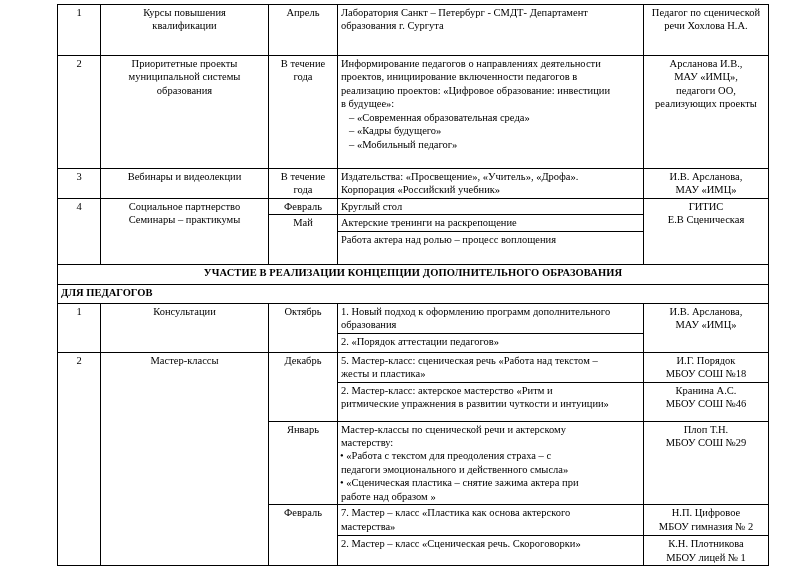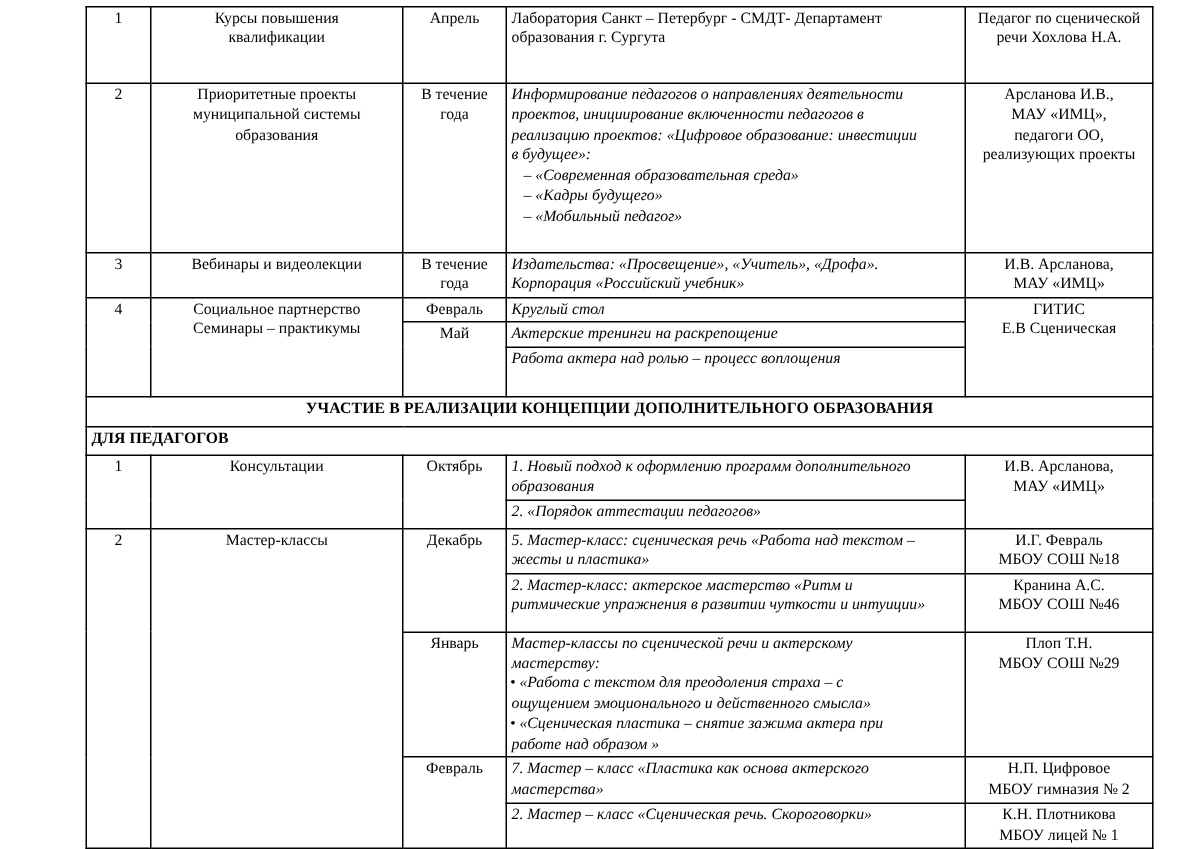--- a/index.html
+++ b/index.html
@@ -38,21 +38,21 @@
   }
   
   col.c1 { width: 43px; }
   col.c2 { width: 168px; }
   col.c3 { width: 69px; }
   col.c4 { width: 306px; }
   col.c5 { width: 125px; }
 
   .ctr { text-align: center; }
   .just { text-align: justify; }
-  .lft { text-align: left; font-style: italic; }
+  .lft { text-align: left; }
   .vtop { vertical-align: top; }
 
   .banner {
     text-align: center;
     font-weight: bold;
     font-size: 10.5px;
     letter-spacing: 0.1px;
   }
   .section-label {
     text-align: left;
@@ -191,21 +191,21 @@
 
       <tr>
         <td class="num vtop" rowspan="5" style="height:37px;">2</td>
         <td class="ctr vtop" rowspan="5">Мастер-классы</td>
         <td class="ctr vtop" rowspan="2">Декабрь</td>
         <td class="lft vtop">
           <div>5. Мастер-класс: сценическая речь «Работа над текстом –</div>
           <div>жесты и пластика»</div>
         </td>
         <td class="ctr vtop">
-          <div>И.Г. Февраль</div>
+          <div>И.Г. Порядок</div>
           <div>МБОУ СОШ №18</div>
         </td>
       </tr>
 
       <tr>
         <td class="lft vtop" style="height:36px;">
           <div>2. Мастер-класс: актерское мастерство «Ритм и</div>
           <div>ритмические  упражнения в развитии чуткости и интуиции»</div>
         </td>
         <td class="ctr vtop">
@@ -213,21 +213,21 @@
           <div>МБОУ СОШ №46</div>
         </td>
       </tr>
 
       <tr>
         <td class="ctr vtop">Январь</td>
         <td class="lft vtop" style="height:78px;margin-top:16px;">
           <div>Мастер-классы по сценической речи и актерскому</div>
           <div>мастерству:</div>
           <div class="bul indent-list">• «Работа  с текстом  для преодоления страха – с</div>
-          <div>ощущением эмоционального  и действенного смысла»</div>
+          <div>педагоги эмоционального  и действенного смысла»</div>
           <div class="bul indent-list">• «Сценическая пластика – снятие зажима актера при</div>
           <div>работе над образом  »</div>
         </td>
         <td class="ctr vtop">
           <div>Плоп Т.Н.</div>
           <div>МБОУ СОШ №29</div>
         </td>
       </tr>
 
       <tr>

